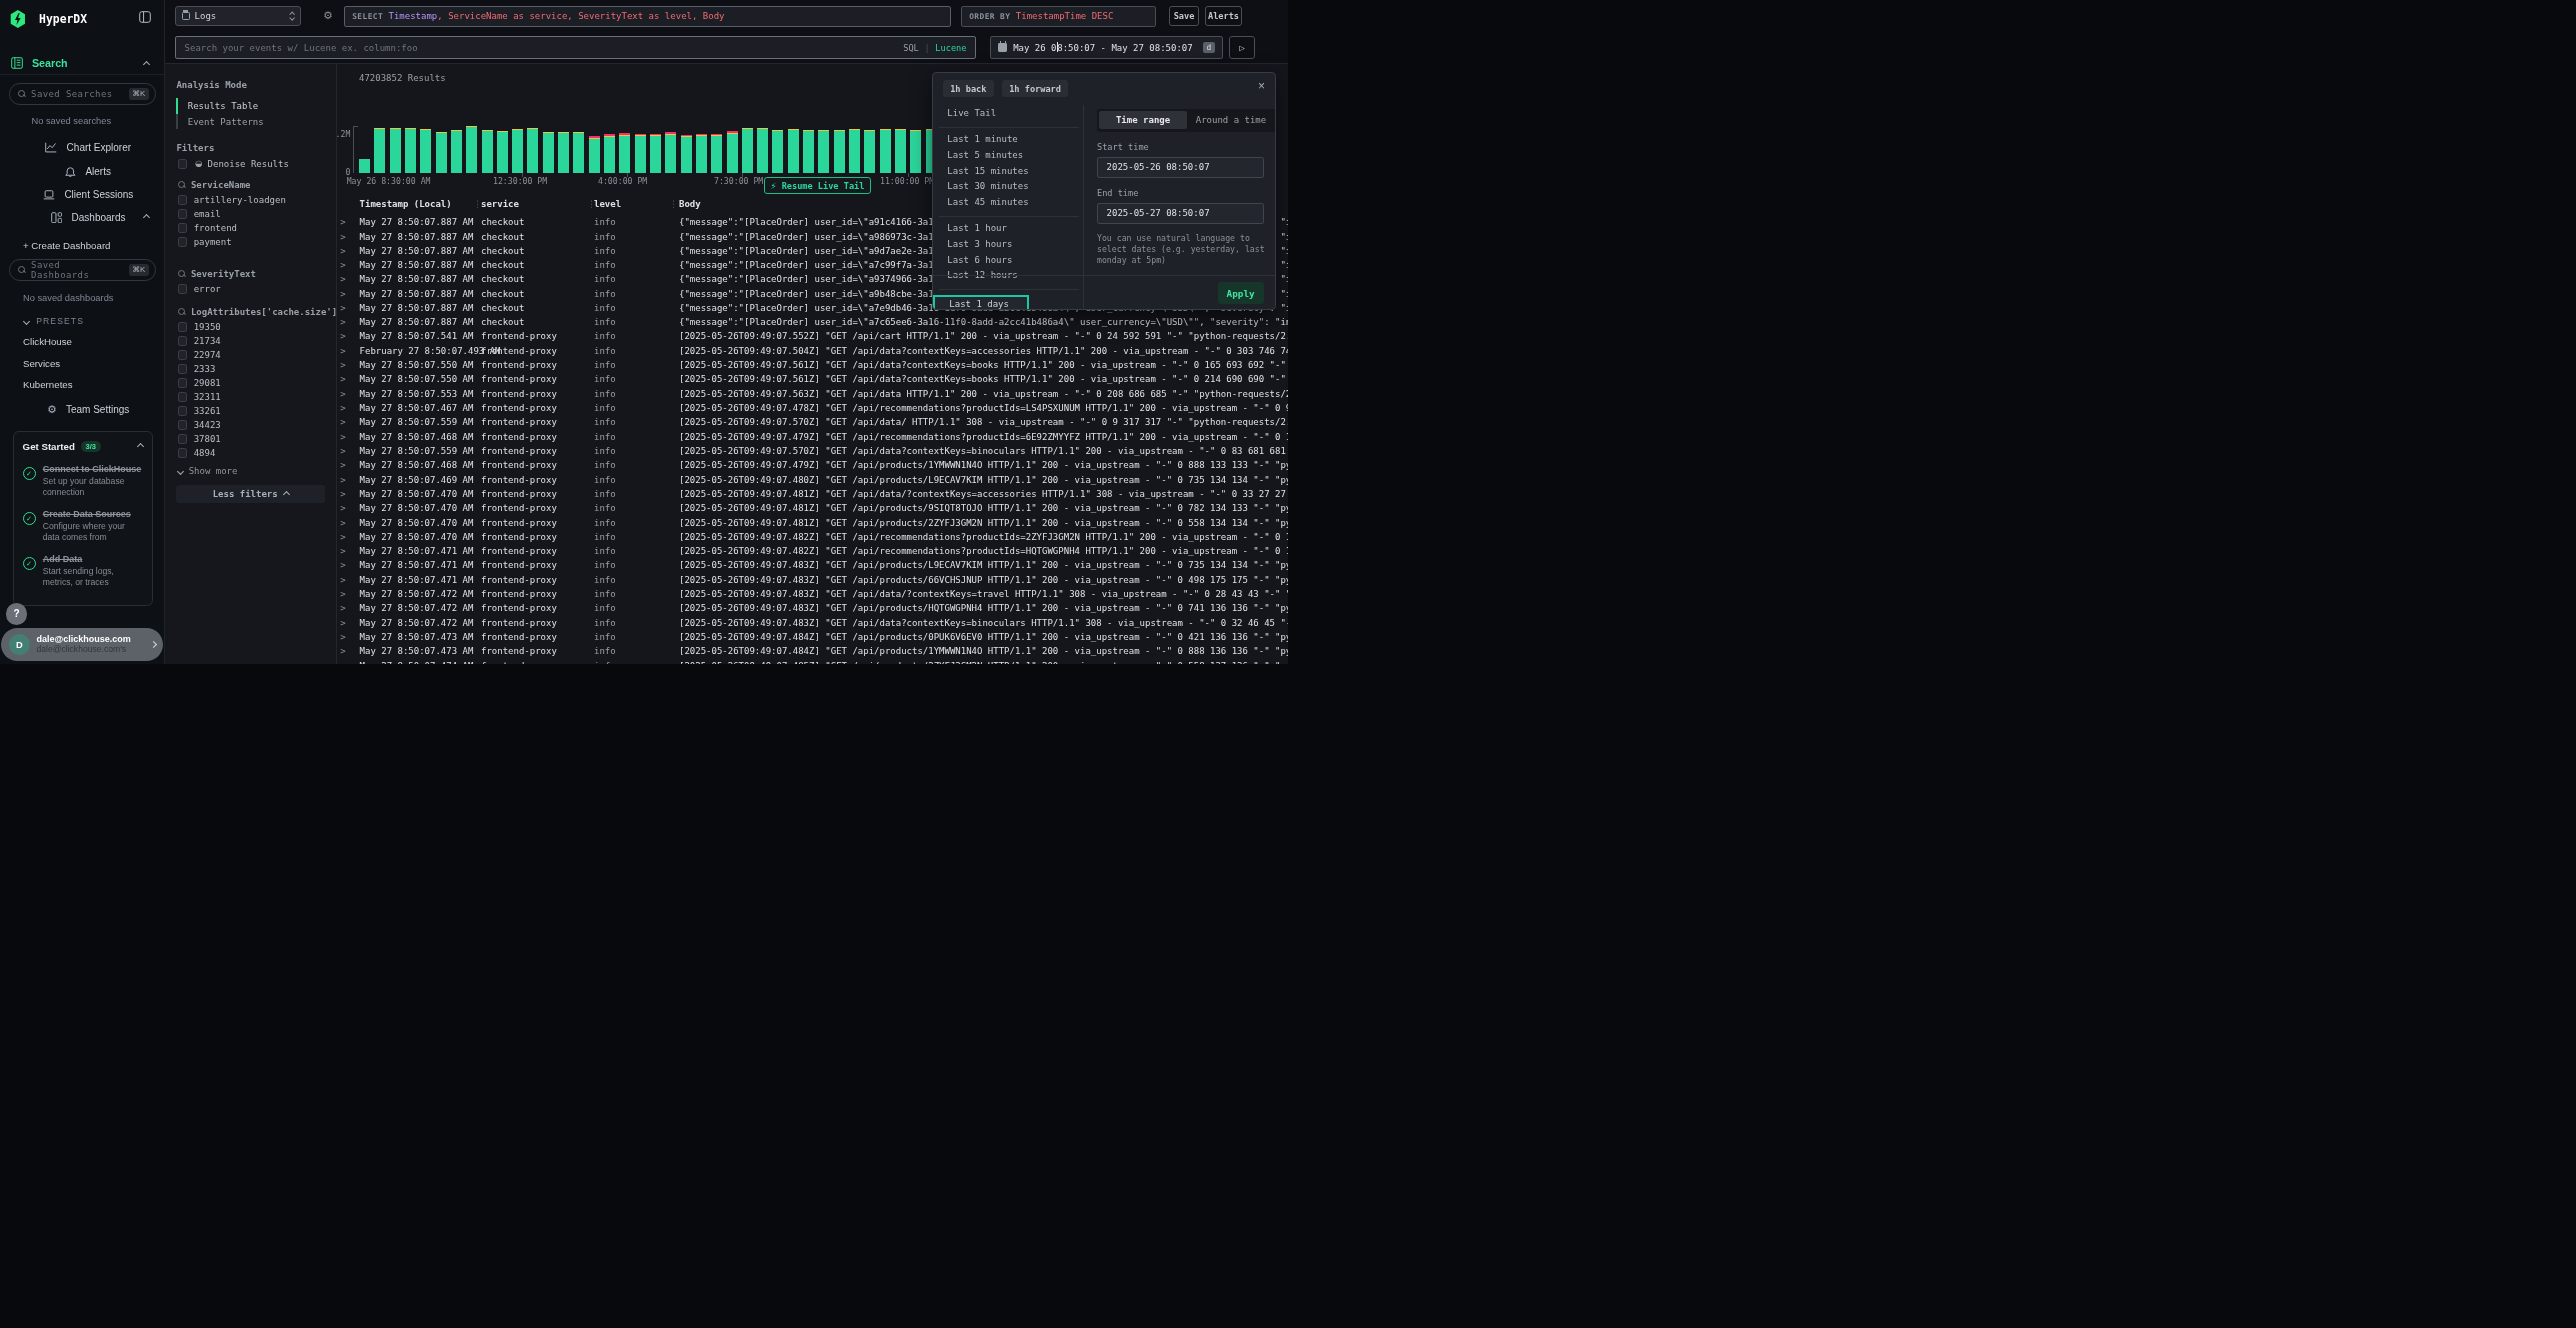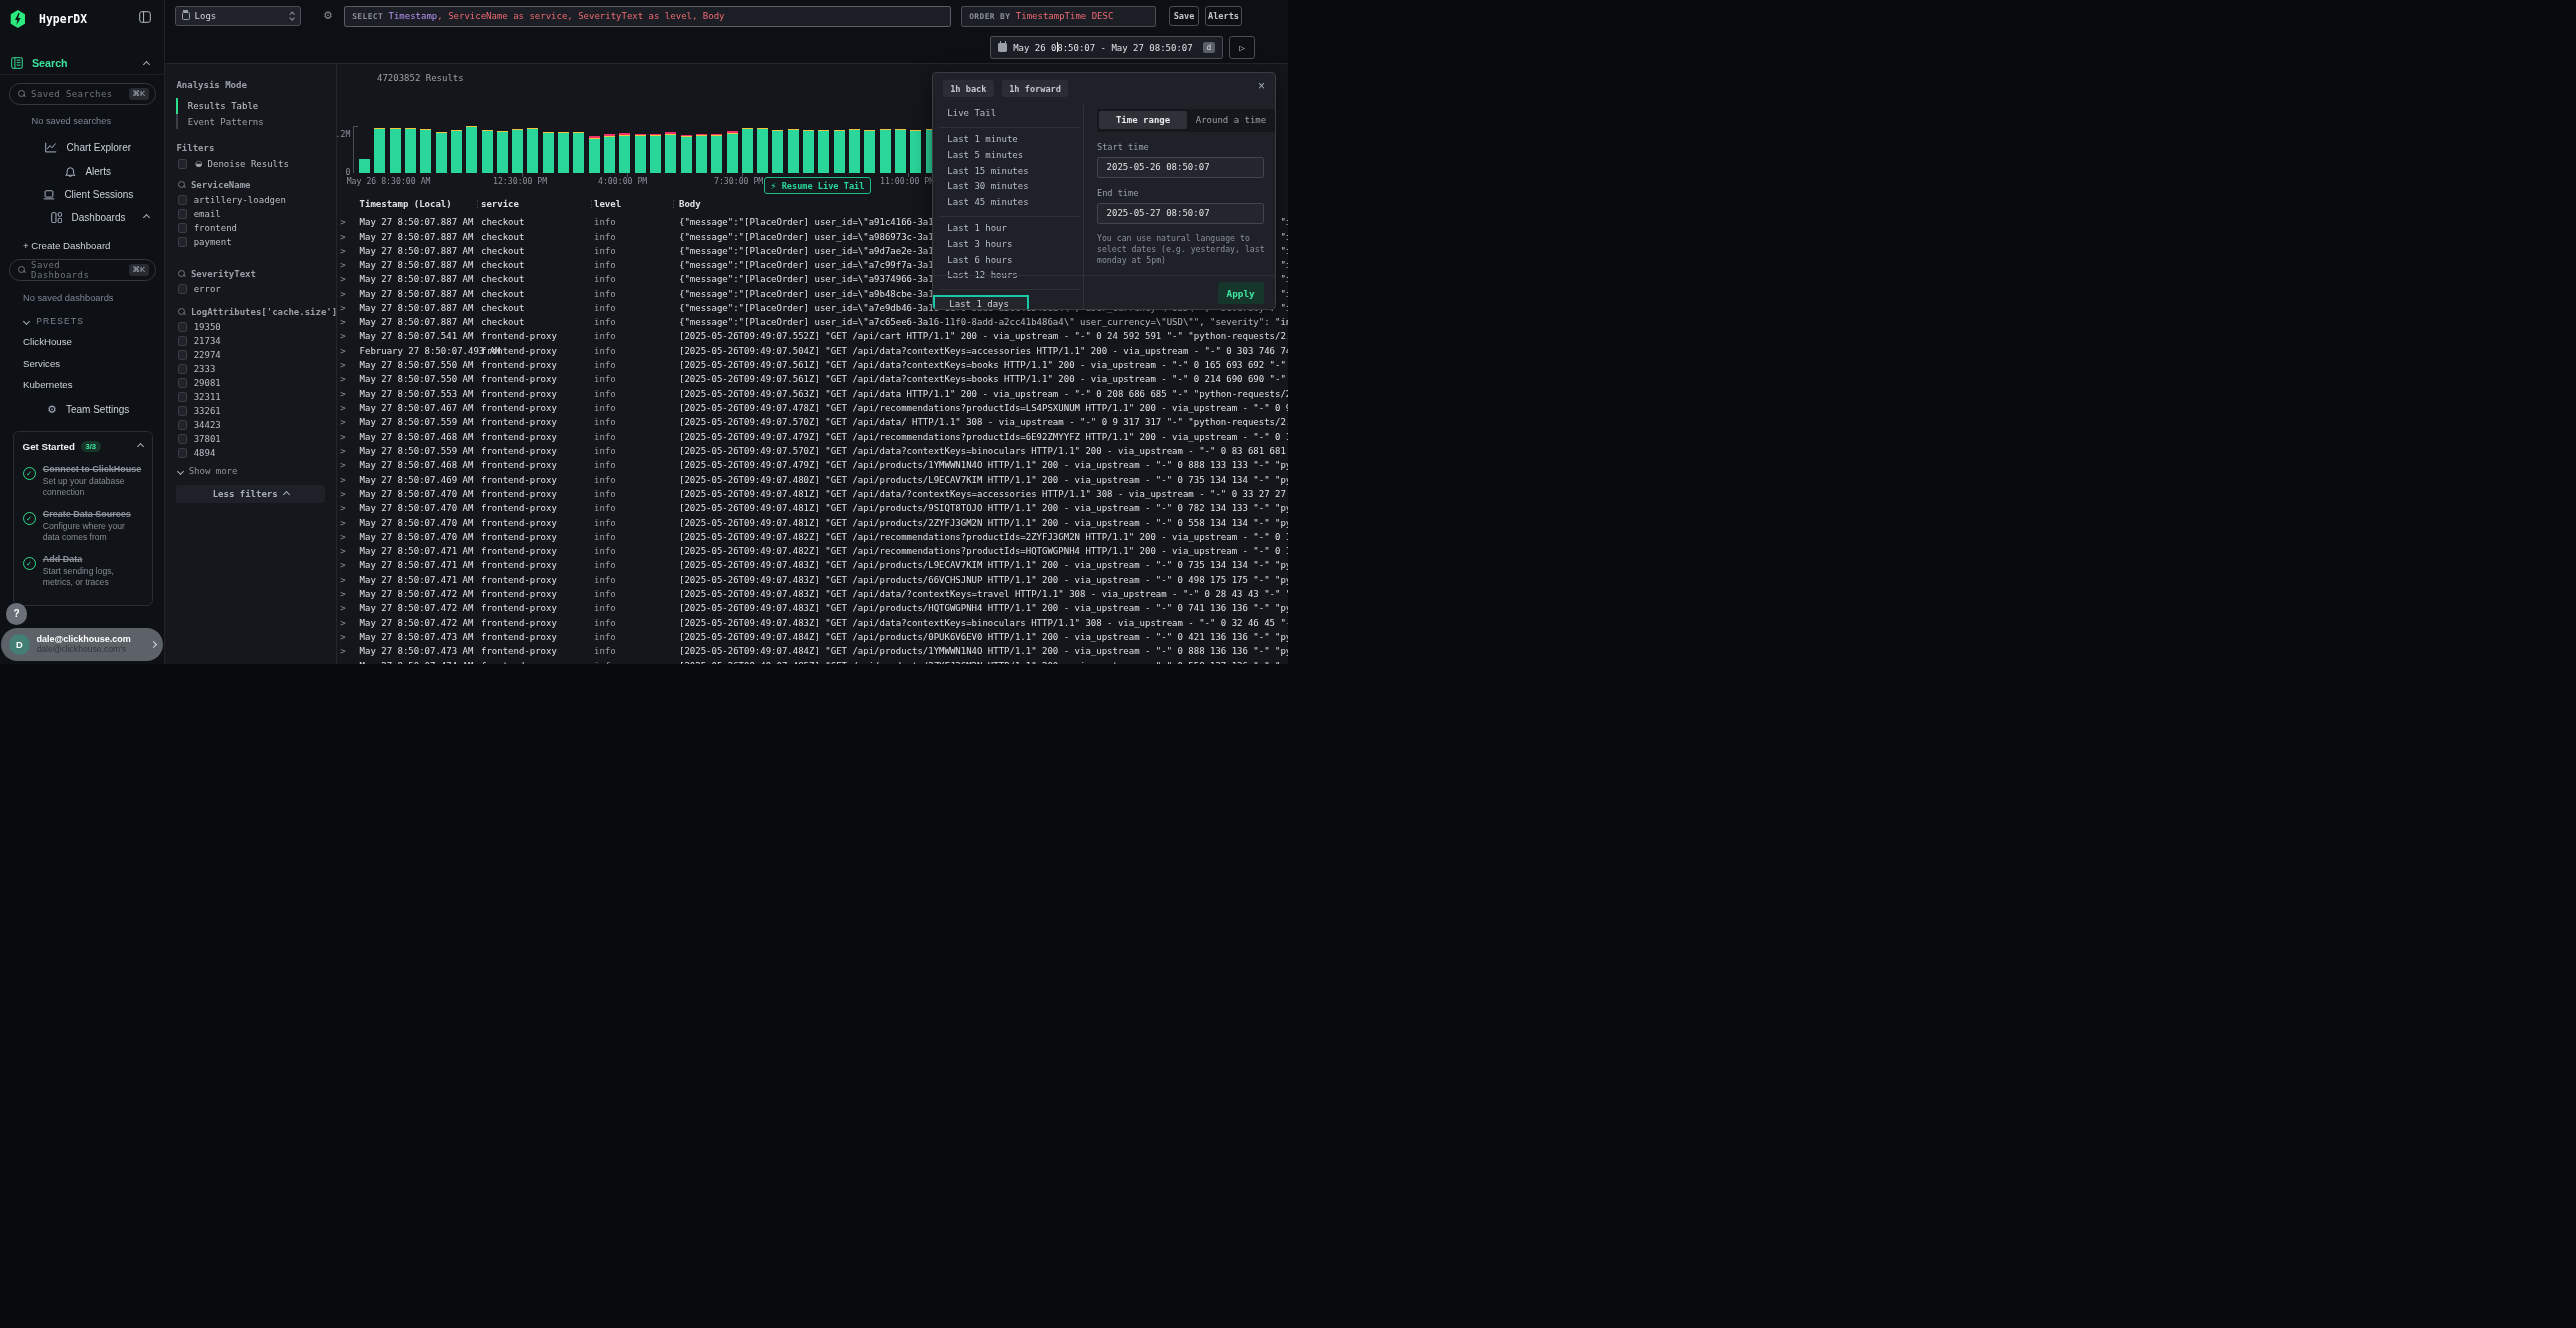--- a/index.html
+++ b/index.html
@@ -88,21 +88,21 @@
   .cb{width:9.3px;height:9.3px;background:#202329;border:0.7px solid #3a3e46;border-radius:2.1px;flex:0 0 auto;}
   #denoise-row{position:absolute;left:13px;top:95px;display:flex;align-items:center;gap:6.4px;color:#b9bec6;font-size:9px;}
   .den-ic{color:#9aa0a8;font-size:8.6px;display:inline-block;transform:rotate(-90deg);font-family:"DejaVu Sans",sans-serif;}
   .fgroup-h{position:absolute;left:13px;display:flex;align-items:center;gap:5.7px;color:#9aa0a8;font-weight:bold;font-size:9px;}
   .fvals{position:absolute;left:13px;}
   .fcheck{display:flex;align-items:center;gap:6.4px;height:14px;color:#b9bec6;font-size:9px;}
   #show-more{position:absolute;left:13px;top:402px;display:flex;align-items:center;gap:5.7px;color:#8f959e;font-size:9px;}
   #less-filters{position:absolute;left:11.4px;top:421px;width:149px;height:18px;background:#1e2127;border-radius:2.9px;display:flex;align-items:center;justify-content:center;gap:6.4px;color:#aab0b8;font-weight:bold;font-size:9px;}
   
   #main{position:absolute;left:336px;top:64px;width:952px;height:600px;}
-  #results-count{position:absolute;left:23px;top:9.3px;color:#9aa0a8;font-size:9px;margin-left:18px;}
+  #results-count{position:absolute;left:23px;top:9.3px;color:#9aa0a8;font-size:9px;}
   #chart{position:absolute;left:0px;top:29px;width:952px;height:94px;}
   #axisY12{position:absolute;left:-8.6px;top:36px;width:23px;text-align:right;color:#8b9099;font-size:8.2px;}
   #axisY0{position:absolute;left:-8.6px;top:74px;width:23px;text-align:right;color:#8b9099;font-size:8.2px;}
   #plot{position:absolute;left:16.5px;top:33px;width:930px;height:47px;border-left:0.7px solid #4a4e57;}
   #plot:before{content:"";position:absolute;left:0;top:0;width:4.3px;height:0.7px;background:#4a4e57;}
   .bar{position:absolute;bottom:0;width:11.7px;display:flex;flex-direction:column;justify-content:flex-end;}
   .seg.g{background:#2bd69b;} .seg.p{background:#f5316b;} .seg.y{background:#edc53f;}
   .xlab{position:absolute;top:83px;color:#8b9099;font-size:8.2px;white-space:nowrap;}
   .xtick{position:absolute;top:80px;width:0.7px;height:3.6px;background:#4a4e57;}
   #resume-btn{position:absolute;left:428px;top:113px;width:107px;height:17px;border:0.7px solid #1fbf83;border-radius:2.9px;color:#2bd69b;font-weight:bold;font-size:8.6px;display:flex;align-items:center;justify-content:center;gap:5px;background:rgba(18,40,33,.25);}
@@ -147,20 +147,28 @@
       <span class="updown">
           <i class="u"></i>
           <i class="d"></i>
         </span>
     </div>
     <span id="gear-top">⚙</span>
     <div id="select-input" class="inp"><span class="kw">SELECT</span><span>&nbsp;</span><span class="purple">Timestamp</span><span class="red">, ServiceName as service, SeverityText as level, Body</span></div>
     <div id="orderby-input" class="inp"><span class="kw">ORDER BY</span><span>&nbsp;</span><span class="red">TimestampTime DESC</span></div>
     <div id="save-btn" class="btn-ghost">Save</div>
     <div id="alerts-btn" class="btn-ghost">Alerts</div>
+    <div id="search-input" class="inp">
+      <span>Search your events w/ Lucene ex. column:foo</span>
+      <span class="modes">
+        <span id="sql-toggle">SQL</span>
+        <span id="mode-sep">|</span>
+        <span id="lucene-toggle">Lucene</span>
+      </span>
+    </div>
     <div id="date-input" class="inp">
       <span class="calicon"></span>
       <span style="white-space:pre"><span>May 26 0</span><span class="caret"></span><span>8:50:07 - May 27 08:50:07</span></span>
       <span class="kbd">d</span>
     </div>
     <div id="play-btn" class="btn-ghost">▷</div>
   </div>
 
   <div id="sidebar">
     <div id="brand">

